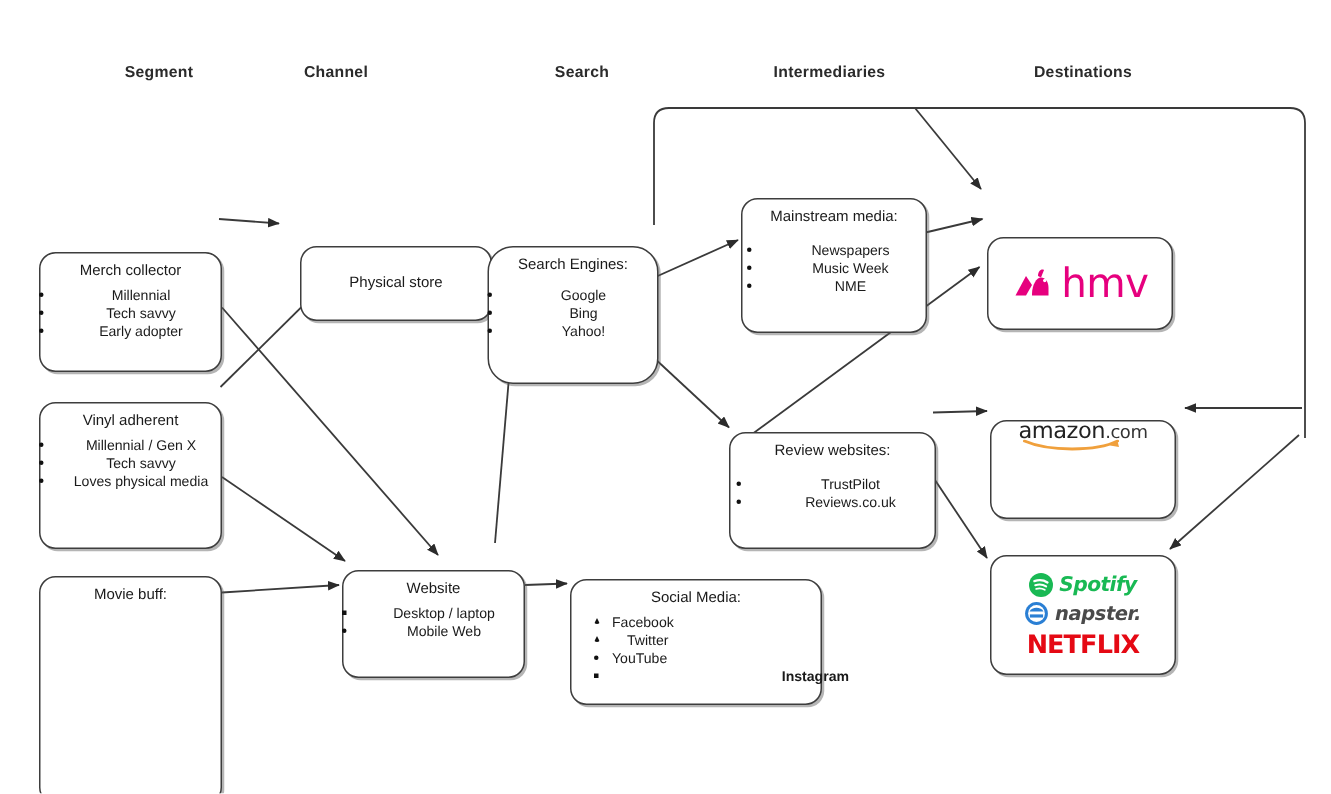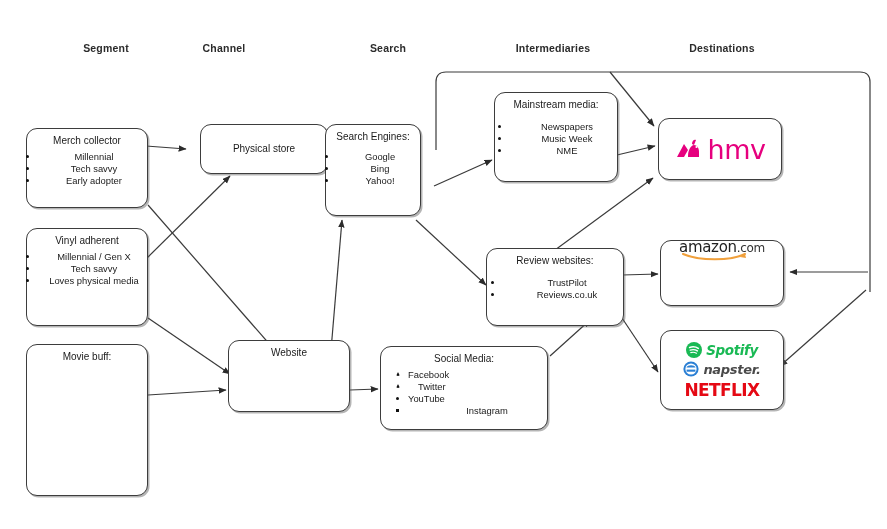--- a/index.html
+++ b/index.html
@@ -37,20 +37,21 @@
     position: absolute;
     box-sizing: border-box;
     border: 1.3px solid #3d3d3d;
     border-radius: 11px;
     background: #ffffff;
     box-shadow: 1.5px 1.5px 0 rgba(90,90,90,0.45);
     display: flex;
     flex-direction: column;
     align-items: center;
     padding: 6px 4px;
+    margin-top: 40px;
   }
   .node-title {
     font-size: 10px;
     color: #1a1a1a;
     text-align: center;
     line-height: 12px;
     margin-bottom: 4px;
     width: 100%;
   }
   .bullets {
@@ -226,38 +227,42 @@
   <div class="node" style="left:26px; top:344px; width:122px; height:152px;">
     <div class="node-title">Movie buff:</div>
   </div>
 
   <div class="node" style="left:200px; top:124px; width:128px; height:50px; justify-content:center;">
     <div class="node-title" style="margin-bottom:0;">Physical store</div>
   </div>
 
   <div class="node" style="left:228px; top:340px; width:122px; height:72px;">
     <div class="node-title">Website</div>
-  </div>
-
-  <div class="node" style="left:325px; top:124px; width:96px; height:92px;">
+    <ul class="bullets">
+      <li class="sq"><span class="bullet-dot"></span><span>Desktop / laptop</span></li>
+      <li><span class="bullet-dot"></span><span>Mobile Web</span></li>
+    </ul>
+  </div>
+
+  <div class="node" style="left:325px; top:124px; width:114px; height:92px;border-radius:17px;">
     <div class="node-title">Search Engines:</div>
     <ul class="bullets">
       <li style="margin-top:4px;"><span class="bullet-dot"></span><span>Google</span></li>
       <li><span class="bullet-dot"></span><span>Bing</span></li>
       <li><span class="bullet-dot"></span><span>Yahoo!</span></li>
     </ul>
   </div>
 
   <div class="node" style="left:380px; top:346px; width:168px; height:84px;">
     <div class="node-title">Social Media:</div>
     <ul class="bullets" style="padding-left:46px;">
       <li class="tri" style="text-align:left;"><span class="bullet-dot"></span><span>Facebook</span></li>
       <li class="tri" style="text-align:left; padding-left:10px;"><span class="bullet-dot"></span><span>Twitter</span></li>
       <li style="text-align:left;"><span class="bullet-dot"></span><span>YouTube</span></li>
-      <li class="sq" style="text-align:center;"><span class="bullet-dot"></span><span>Instagram</span></li>
+      <li class="sq" style="text-align:right;font-weight:bold;"><span class="bullet-dot"></span><span>Instagram</span></li>
     </ul>
   </div>
 
   <div class="node" style="left:494px; top:92px; width:124px; height:90px;">
     <div class="node-title">Mainstream media:</div>
     <ul class="bullets" style="padding-left:22px;">
       <li style="margin-top:6px;"><span class="bullet-dot"></span><span>Newspapers</span></li>
       <li><span class="bullet-dot"></span><span>Music Week</span></li>
       <li><span class="bullet-dot"></span><span>NME</span></li>
     </ul>

